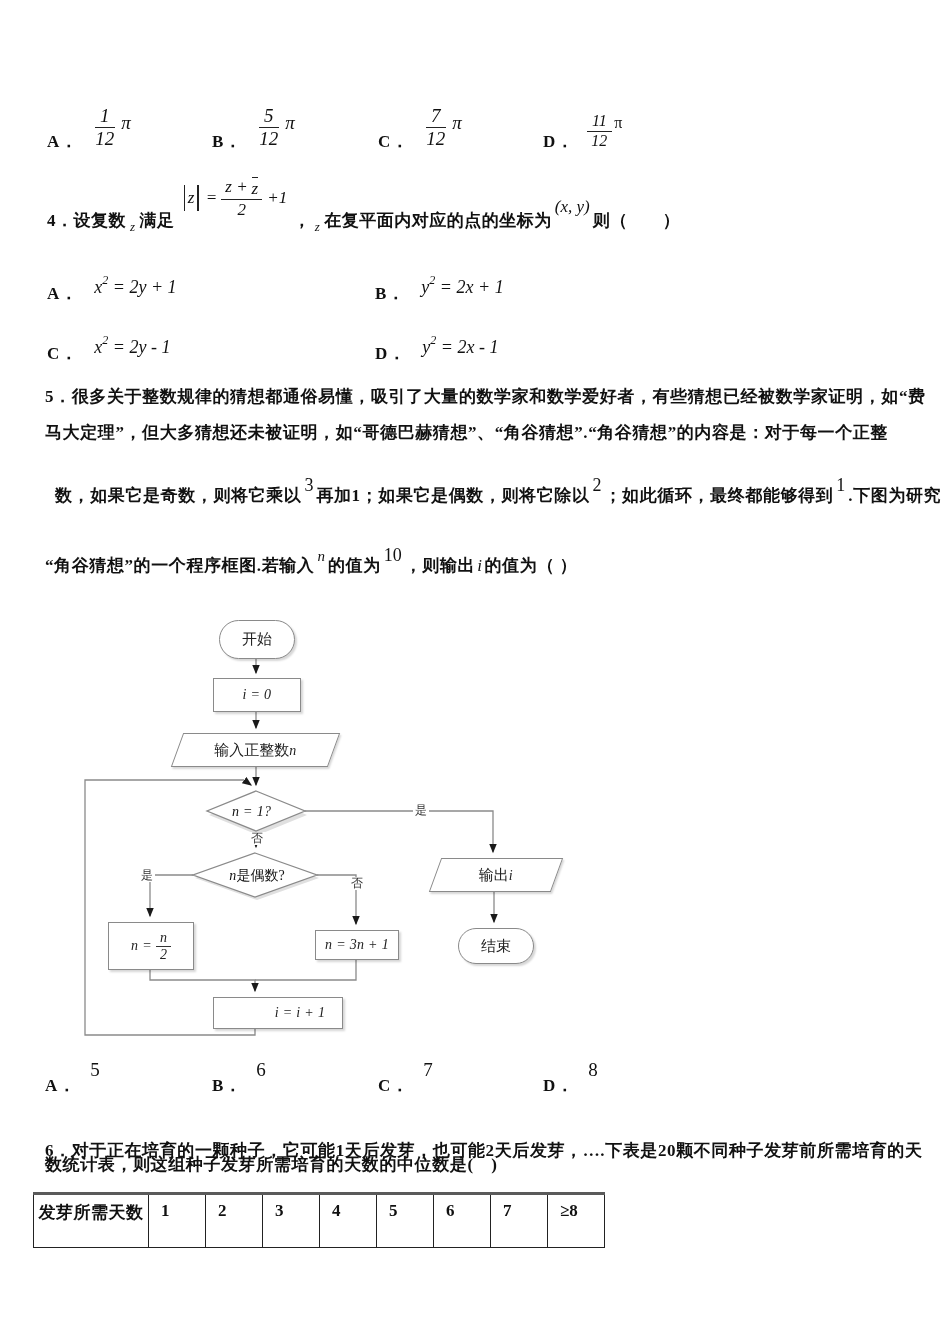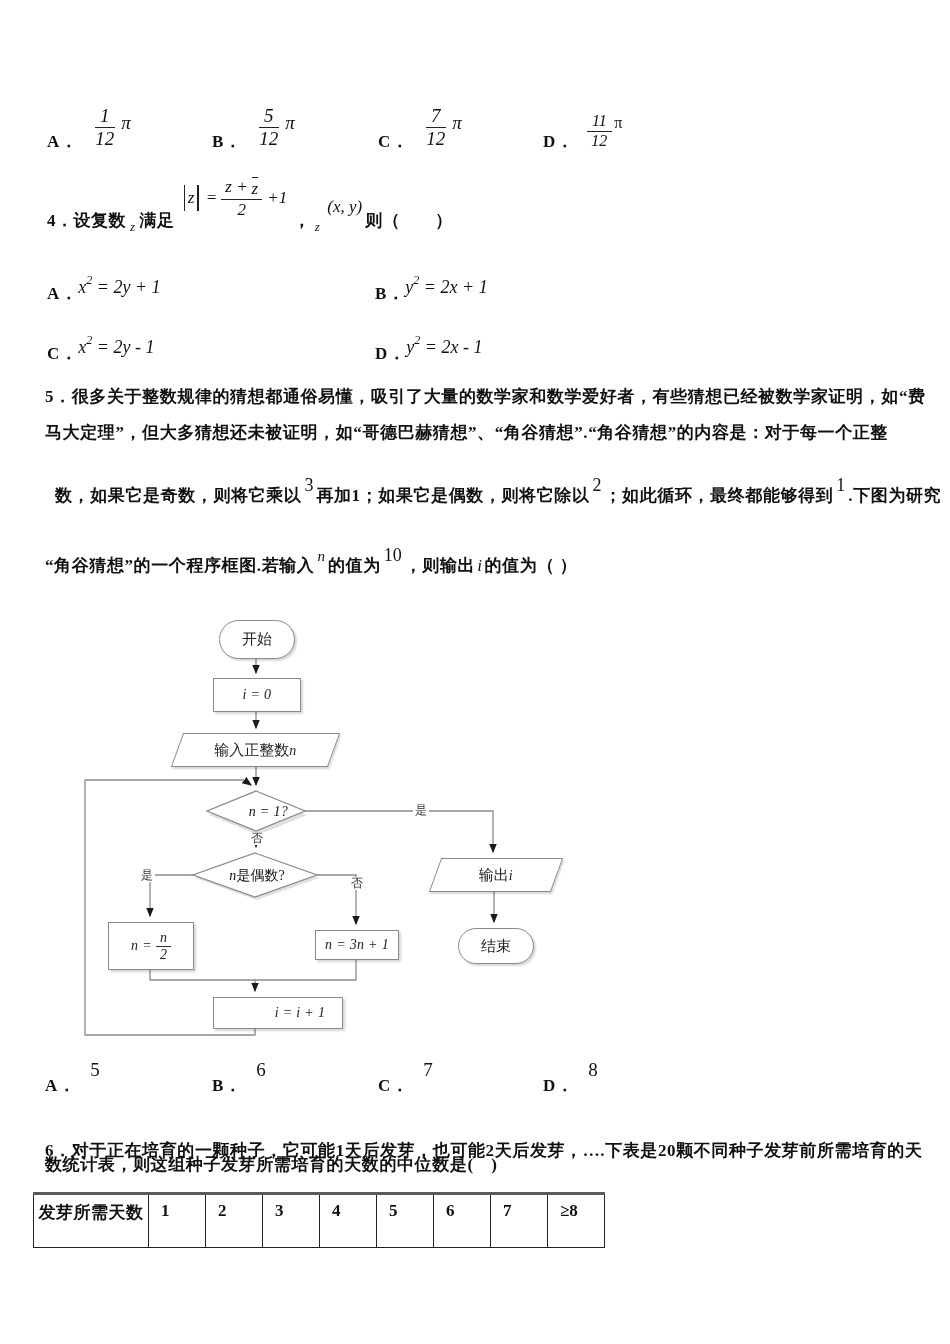--- a/index.html
+++ b/index.html
@@ -30,21 +30,21 @@
   .formula{display:inline-flex;align-items:center;font-weight:normal;font-style:italic;
            font-size:17px;position:relative;top:-13px;margin:0 6px;letter-spacing:0;}
   .vbar{width:1.3px;height:26px;background:#222;display:inline-block;margin:0 3px;}
   .feq{margin:0 4px;}
   .frac2{display:inline-flex;flex-direction:column;align-items:center;line-height:1.15;}
   .frac2 .num{padding:0 4px;border-bottom:1.3px solid #222;display:inline-flex;align-items:flex-start;}
   .over{border-top:1.3px solid #222;padding-top:1px;margin-left:4px;}
   .ftail{margin-left:5px;}
   .coords{font-style:italic;font-weight:normal;position:relative;top:-7px;margin:8px 3px;letter-spacing:0;}
   .q4opt{position:absolute;display:flex;align-items:flex-end;height:34px;}
-  .eq{font-style:italic;font-weight:normal;font-size:18px;
+  .eq{font-style:italic;font-weight:normal;font-size:18px;margin-left:16px;
       position:relative;top:-4px;letter-spacing:0;}
   .eq sup{font-size:12px;position:relative;top:-2px;}
 
   
   .pline{position:absolute;left:45px;font-size:17px;font-weight:bold;
          white-space:nowrap;letter-spacing:.6px;line-height:1.3;}
   .supnum{font-weight:normal;font-size:18px;position:relative;top:-10px;
           padding:0 3px;letter-spacing:0;}
   .supvar{font-weight:normal;font-style:italic;font-size:15px;position:relative;top:-10px;
           padding:0 3px;letter-spacing:0;}
@@ -126,20 +126,21 @@
       <span class="num">
         <span>z +</span>
           <span class="over">z</span>
       </span>
       <span class="den">2</span>
     </span>
     <span class="ftail">+1</span>
   </span>
   <span>，</span>
     <span class="lowvar">z</span>
+    <span>在复平面内对应的点的坐标为</span>
     <span class="coords">(x, y)</span>
     <span>则（　　）</span>
 </div>
 
 <div class="q4opt" style="left:47px;top:268px;">
   <span class="olabel">A．</span>
   <span class="eq"><span>x</span><sup>2</sup><span> = 2y + 1</span></span>
 </div>
 <div class="q4opt" style="left:375px;top:268px;">
   <span class="olabel">B．</span>
@@ -194,21 +195,21 @@
   <div class="fnode" style="left:213px;top:63px;width:86px;height:32px;">
     <span class="mtext">i = 0</span>
   </div>
   <div class="fnode para" style="left:177px;top:118px;width:155px;height:32px;">
     <span class="inner">
         <span>输入正整数</span>
         <span class="mtext">n</span>
       </span>
   </div>
 
-  <div class="abs mtext" style="left:238px;top:189px;width:50px;text-align:right;">n = 1?</div>
+  <div class="abs mtext" style="left:232px;top:189px;width:50px;text-align:left;">n = 1?</div>
   <div class="abs" style="left:195px;top:252px;width:124px;text-align:center;font-size:14px;"><span class="mtext">n</span><span>是偶数?</span></div>
 
   <div class="yn" style="left:413px;top:189px;">是</div>
   <div class="yn" style="left:249px;top:217px;">否</div>
   <div class="yn" style="left:139px;top:254px;">是</div>
   <div class="yn" style="left:349px;top:262px;">否</div>
 
   <div class="fnode" style="left:108px;top:307px;width:84px;height:46px;">
     <span class="mtext">n =</span>
     <span class="fr-sm">

